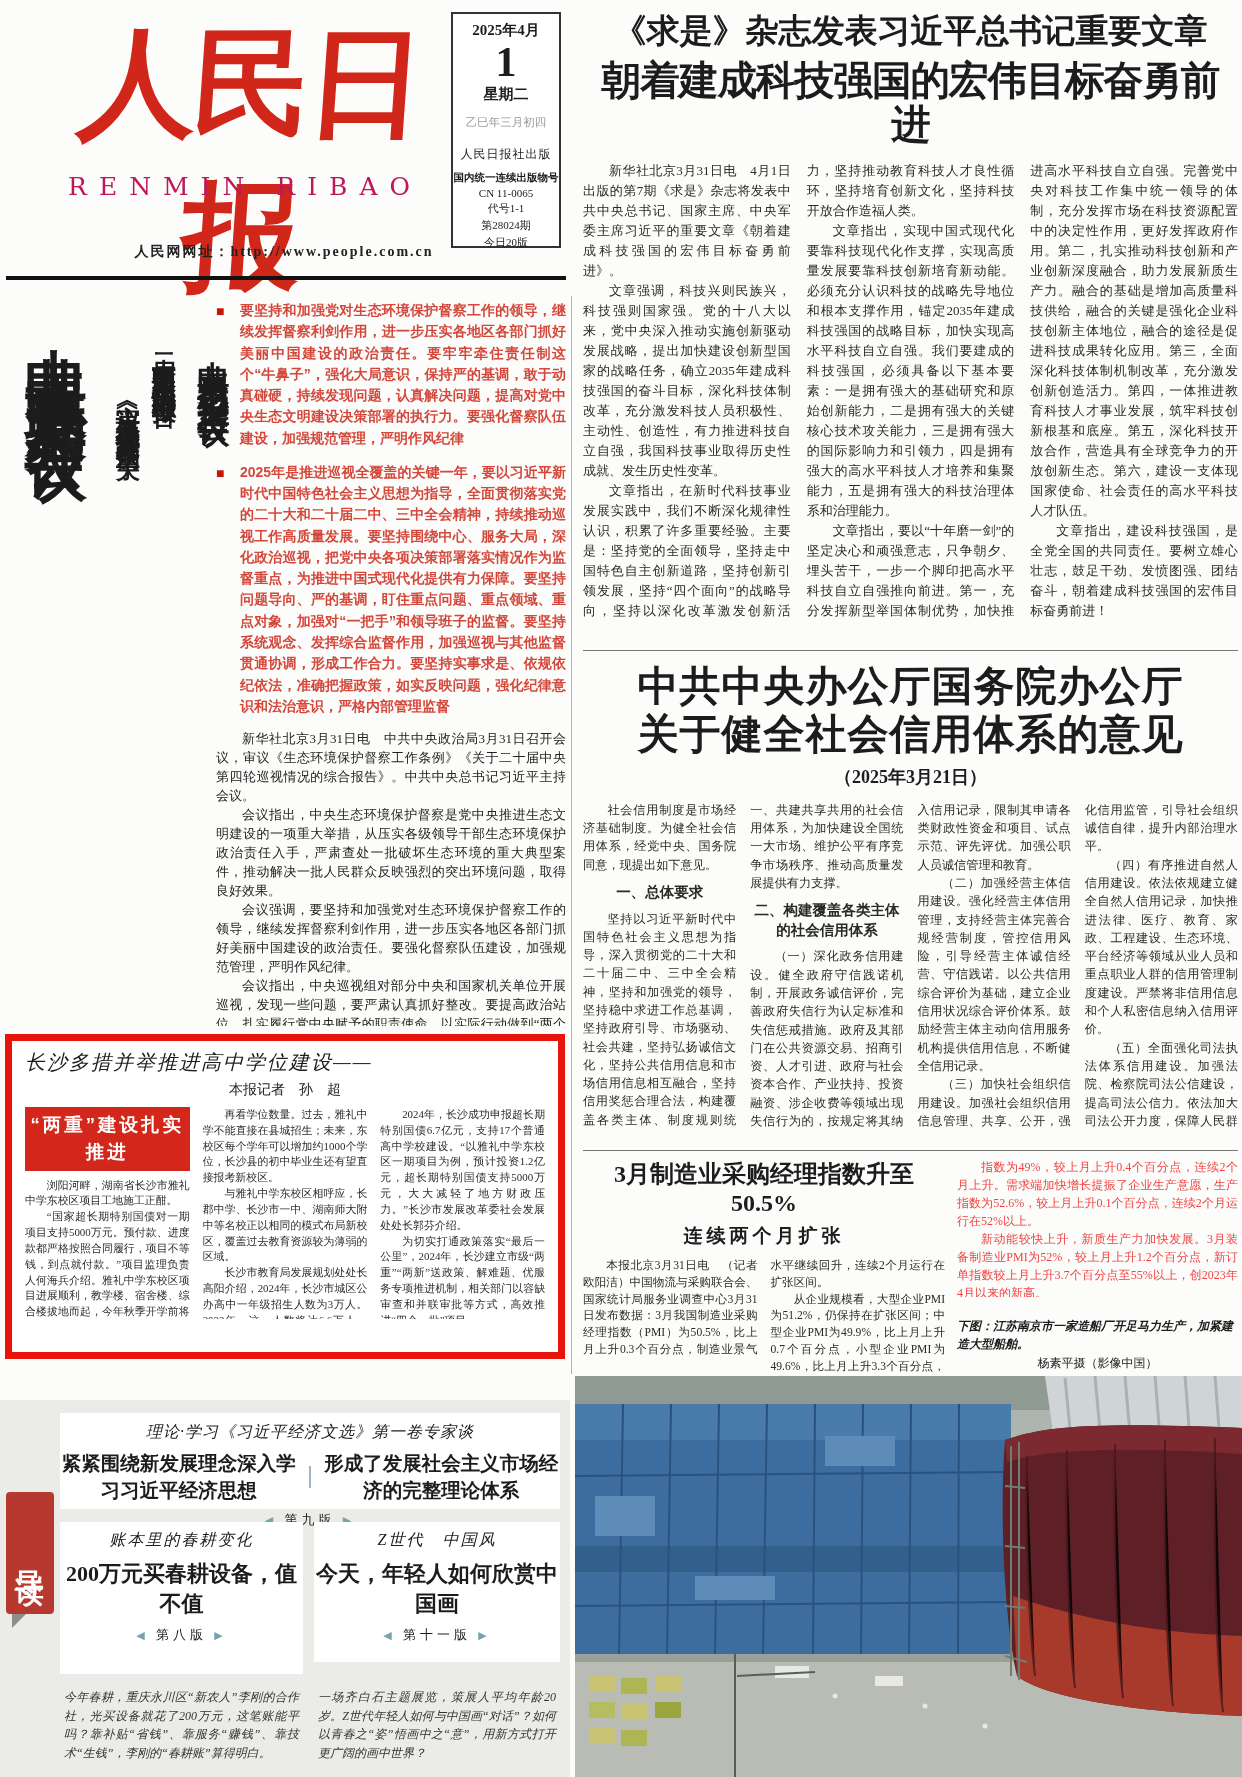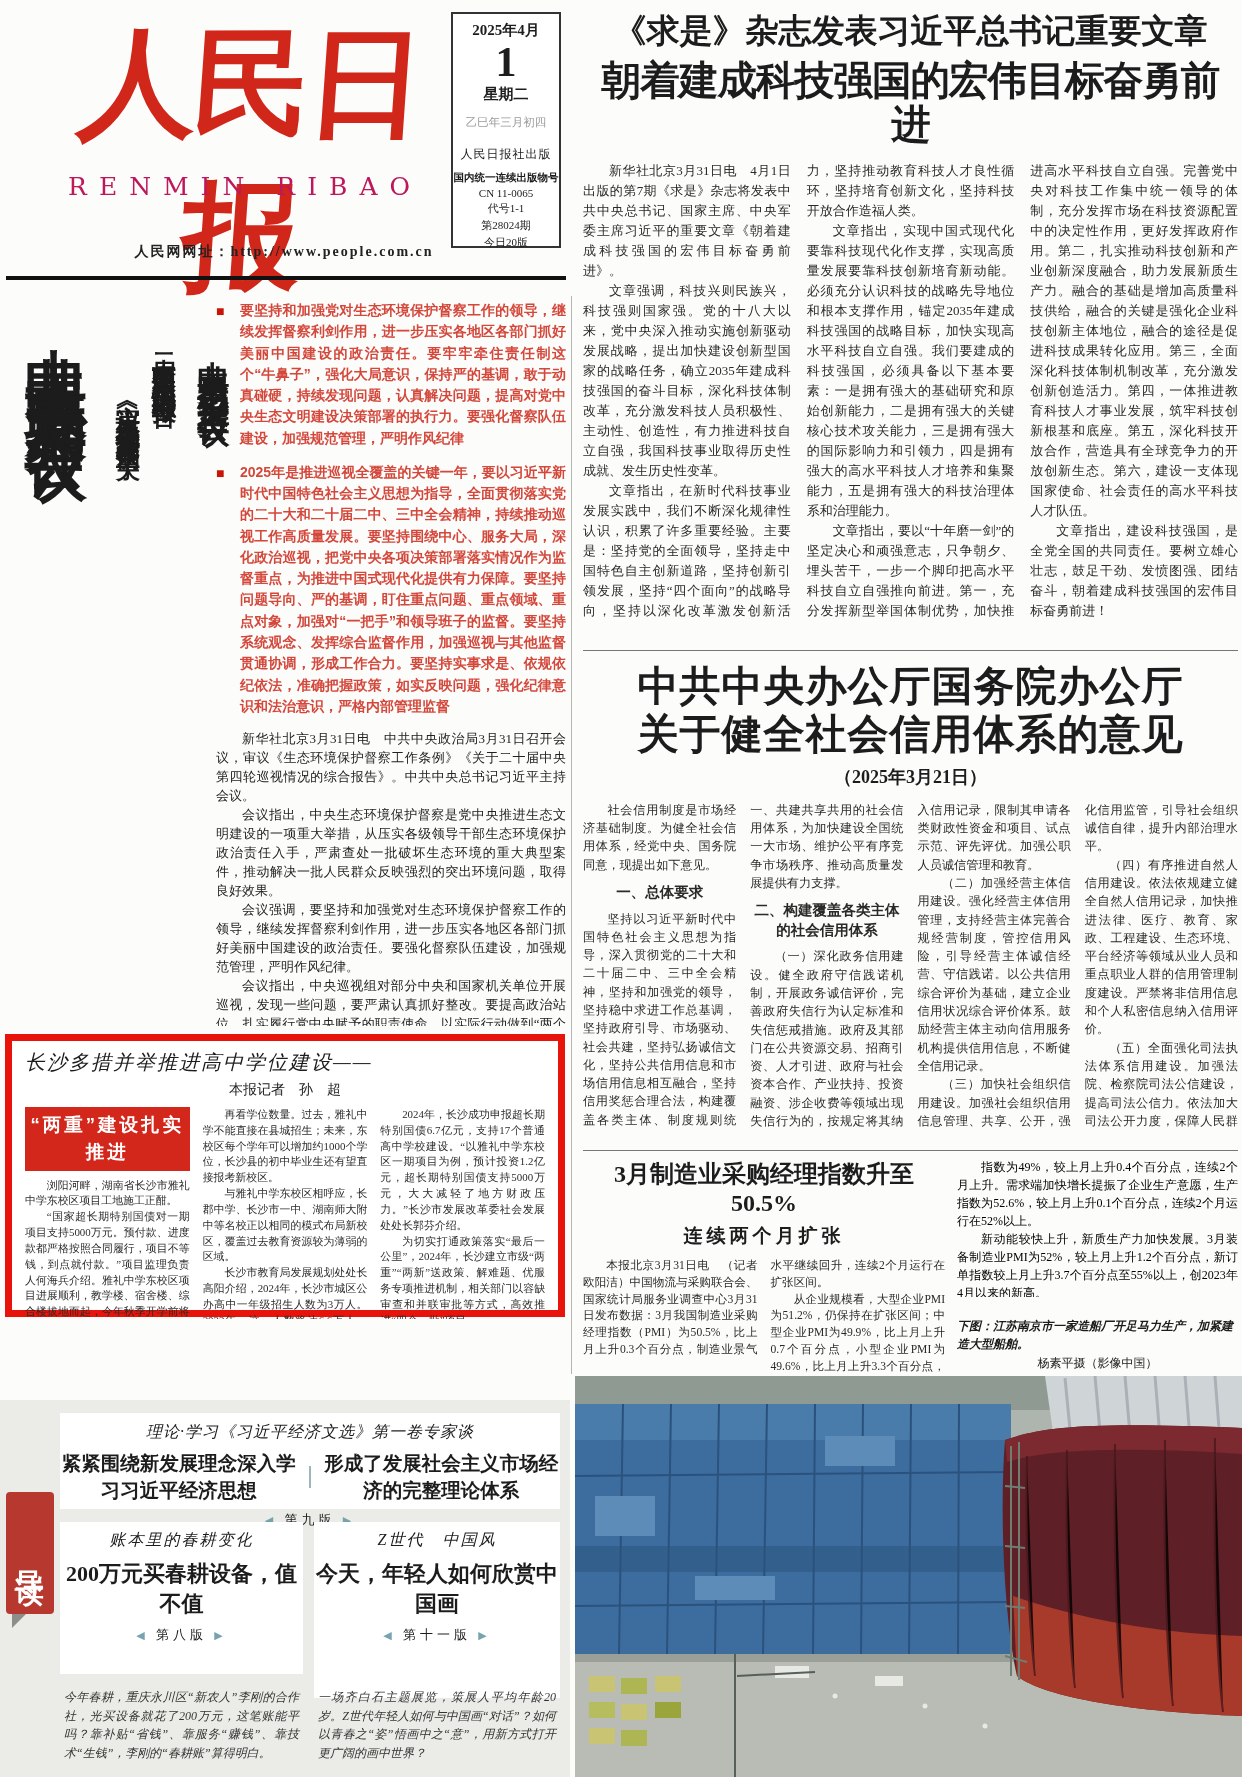--- a/index.html
+++ b/index.html
@@ -47,40 +47,40 @@
     font-family:"Liberation Sans",sans-serif;line-height:1.35;}
   .rule-r2{position:absolute;left:583px;top:1150px;width:655px;height:1px;background:#777;}
   
   .pmi{position:absolute;left:583px;top:1158px;width:655px;height:214px;display:flex;gap:12px;}
   .pmi-left{width:362px;flex:0 0 362px;}
   .pmi-head{font-size:24px;font-weight:900;text-align:center;letter-spacing:0;}
   .pmi-sub{font-size:19px;font-weight:bold;text-align:center;margin-top:6px;letter-spacing:4px;}
   .pmi-bodyA{margin-top:9px;height:132px;overflow:hidden;column-count:2;column-gap:13px;
     font-size:11.6px;line-height:1.45;text-align:justify;color:#2a2a28;}
   .pmi-right{flex:1;display:flex;flex-direction:column;}
-  .pmi-bodyB{flex:1;overflow:hidden;font-size:12px;line-height:1.5;text-align:justify;color:#000000;}
+  .pmi-bodyB{flex:1;overflow:hidden;font-size:12px;line-height:1.5;text-align:justify;color:#ef4444;}
   .pmi-cap{font-size:12px;line-height:1.45;font-weight:bold;font-style:italic;margin-top:21px;}
   .pmi-credit{font-size:12px;text-align:center;margin-top:2px;}
   
   .politburo{position:absolute;left:0;top:290px;width:568px;height:742px;}
   .vtitles{position:absolute;left:14px;top:8px;height:728px;display:flex;flex-direction:row;}
   .vt{writing-mode:vertical-rl;text-orientation:upright;font-family:"Liberation Sans",sans-serif;}
   .vt-main{font-size:62px;font-weight:900;letter-spacing:9px;margin-right:14px;}
   .vt-s1{font-size:24px;font-weight:bold;margin-top:88px;margin-right:4px;letter-spacing:3px;}
   .vt-s2{font-size:24px;font-weight:bold;margin-top:38px;margin-right:12px;letter-spacing:3px;}
   .vt-s3{font-size:32px;font-weight:900;margin-top:38px;letter-spacing:4px;}
   .pol-right{position:absolute;left:216px;top:10px;width:350px;height:726px;display:flex;
     flex-direction:column;}
   .bullets{list-style:none;margin:0;padding:0;}
   .bullets li{position:relative;padding-left:24px;color:#d4483c;font-weight:bold;font-size:14px;
     line-height:1.52;text-align:justify;margin-bottom:13px;font-family:"Liberation Sans",sans-serif;}
   .bullets li::before{content:"■";position:absolute;left:0;top:1px;color:#c91408;font-size:14px;}
   .pbody{flex:1;overflow:hidden;font-size:13px;line-height:1.46;text-align:justify;color:#222;}
   
-  .changsha{position:absolute;left:5px;top:1034px;width:560px;height:283px;box-sizing:border-box;
+  .changsha{position:absolute;left:5px;top:1034px;width:560px;height:325px;box-sizing:border-box;
     border:7px solid #e8130a;background:#fff;padding:8px 13px 6px;}
   .ch-kicker{font-size:20px;font-style:italic;letter-spacing:2px;}
   .ch-head{font-size:37px;font-weight:800;text-align:center;margin-top:2px;letter-spacing:0px;}
   .ch-byline{font-size:14px;text-align:center;margin-top:5px;}
   .ch-cols{display:flex;gap:13px;margin-top:8px;height:212px;overflow:hidden;}
   .ch-col{flex:1;font-size:10.9px;line-height:1.45;text-align:justify;color:#2b2b29;overflow:hidden;}
   .ch-label{background:#d3271c;color:#fff;font-weight:bold;font-size:18.5px;text-align:center;
     letter-spacing:3px;padding:5px 4px;margin-bottom:7px;font-family:"Liberation Sans",sans-serif;}
   
   .bottomzone{position:absolute;left:0;top:1400px;width:570px;height:377px;background:#ebebe7;}
@@ -93,21 +93,21 @@
   .pagemark{font-size:13px;margin-top:7px;letter-spacing:4px;}
   .tri{color:#76a3ae;font-size:11px;}
   .daodu{position:absolute;left:6px;top:92px;width:48px;height:122px;background:#b7382e;
     border-radius:4px;color:#fff;display:flex;align-items:center;justify-content:center;}
   .daodu span{writing-mode:vertical-rl;text-orientation:upright;font-size:29px;font-weight:900;
     letter-spacing:6px;font-family:"Liberation Sans",sans-serif;}
   .daodu::after{content:"";position:absolute;left:6px;bottom:-14px;border-style:solid;
     border-width:14px 14px 0 0;border-color:#8d8d89 transparent transparent transparent;}
   .dcard{position:absolute;background:#fff;text-align:center;padding-top:8px;box-sizing:border-box;}
   .dcard1{left:60px;top:122px;width:243px;height:152px;}
-  .dcard2{left:314px;top:122px;width:246px;height:176px;}
+  .dcard2{left:314px;top:122px;width:246px;height:140px;}
   .dc-kicker{font-size:16px;font-style:italic;letter-spacing:2px;}
   .dc-title{font-size:22px;font-weight:bold;margin-top:8px;letter-spacing:0px;}
   .dc-text{position:absolute;width:243px;font-size:12px;line-height:1.55;text-align:justify;
     font-style:italic;color:#333;padding:0 4px;box-sizing:border-box;}
   .dt1{left:60px;top:288px;}
   .dt2{left:314px;top:288px;width:246px;}
   
   .photo{position:absolute;left:575px;top:1376px;width:667px;height:401px;overflow:hidden;}
 </style>
 </head>

